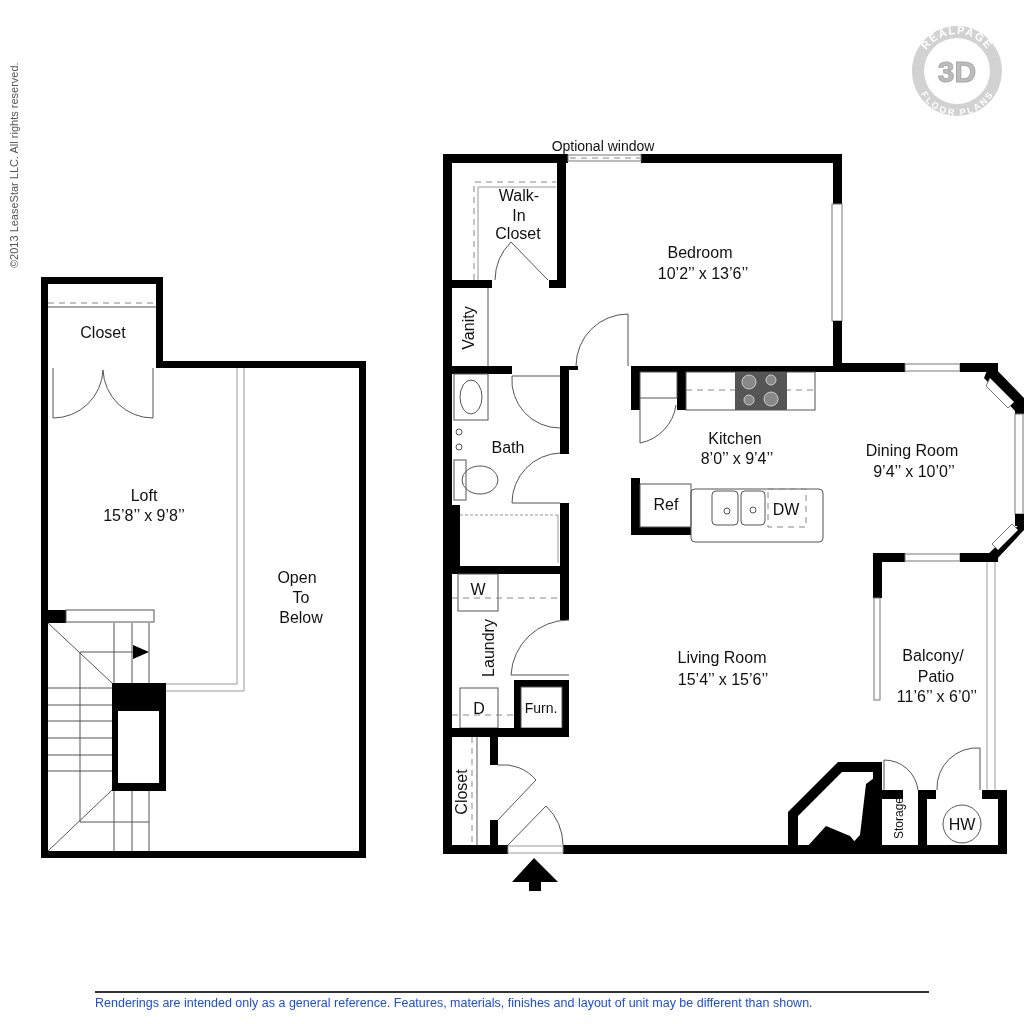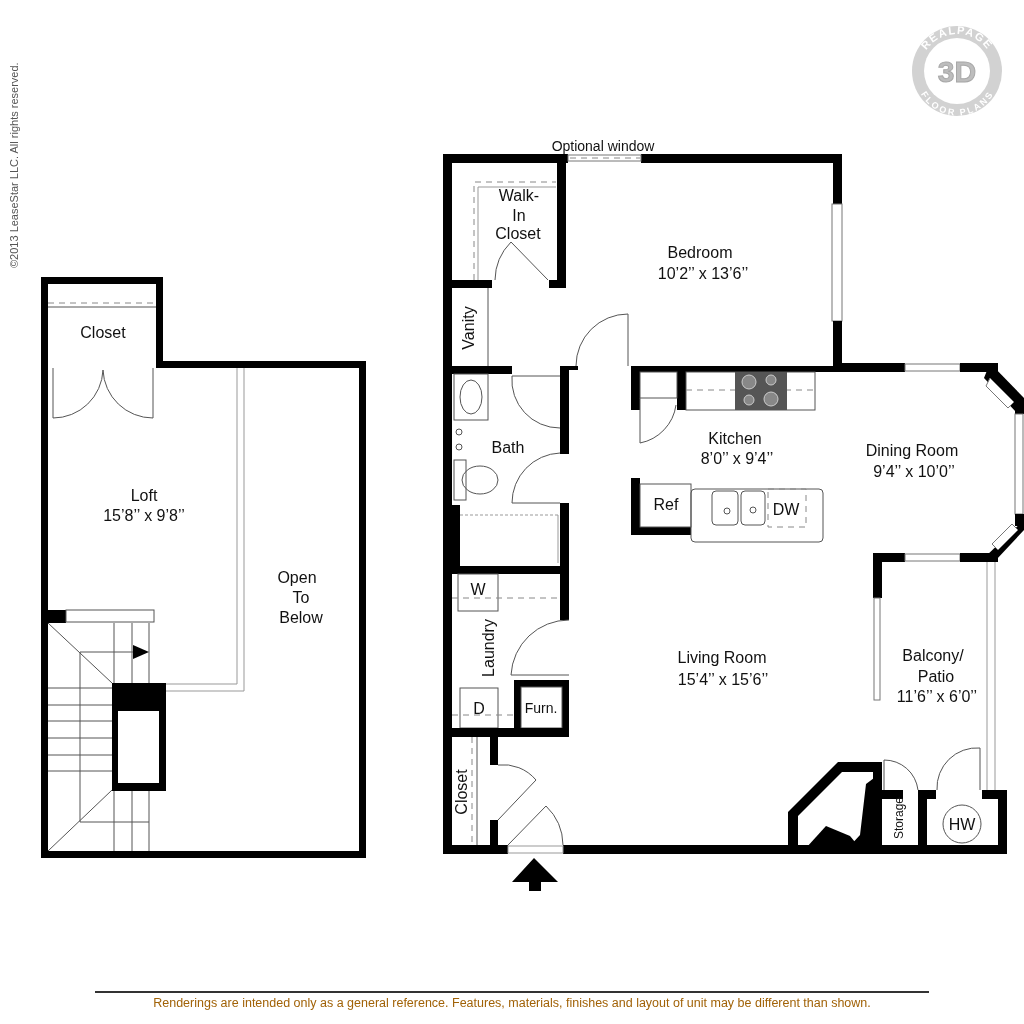--- a/index.html
+++ b/index.html
@@ -9,21 +9,21 @@
   .thin { stroke: #555; stroke-width: 1; fill: none; }
   .thin-w { stroke: #555; stroke-width: 1; fill: #fff; }
   .dash { stroke: #888; stroke-width: 1; fill: none; stroke-dasharray: 6 5; }
   .grey { stroke: #999; stroke-width: 1; fill: none; }
   .win { fill: #fff; stroke: #777; stroke-width: 1; }
   .lbl { font-family: "Liberation Sans", sans-serif; font-size: 16px; fill: #111; text-anchor: middle; }
   .lbl-sm { font-family: "Liberation Sans", sans-serif; font-size: 14px; fill: #111; text-anchor: middle; }
   .lbl-xs { font-family: "Liberation Sans", sans-serif; font-size: 12px; fill: #111; text-anchor: middle; }
   .copyright { position: absolute; left: 8px; top: 268px; transform-origin: 0 0; transform: rotate(-90deg); font-size: 11px; color: #555; white-space: nowrap; font-family: "Liberation Sans", sans-serif; }
   .disclaimer-rule { position: absolute; left: 95px; top: 991px; width: 834px; height: 2px; background: #333; }
-  .disclaimer { position: absolute; left: 95px; top: 996px; width: 834px; text-align: center; font-size: 12.5px; color: #a16207; font-family: "Liberation Sans", sans-serif; }
+  .disclaimer { position: absolute; left: 95px; top: 996px; width: 834px; font-size: 12.5px; color: #1d4ed8; font-family: "Liberation Sans", sans-serif; }
   .badge { position: absolute; left: 910px; top: 24px; width: 94px; height: 94px; }
 </style>
 </head>
 <body>
 
 <div class="copyright">©2013 LeaseStar LLC. All rights reserved.</div>
 
 <svg class="badge" viewBox="0 0 94 94">
   <circle cx="47" cy="47" r="45" fill="#d2d2d2"></circle>
   <circle cx="47" cy="47" r="33" fill="#fff"></circle>

